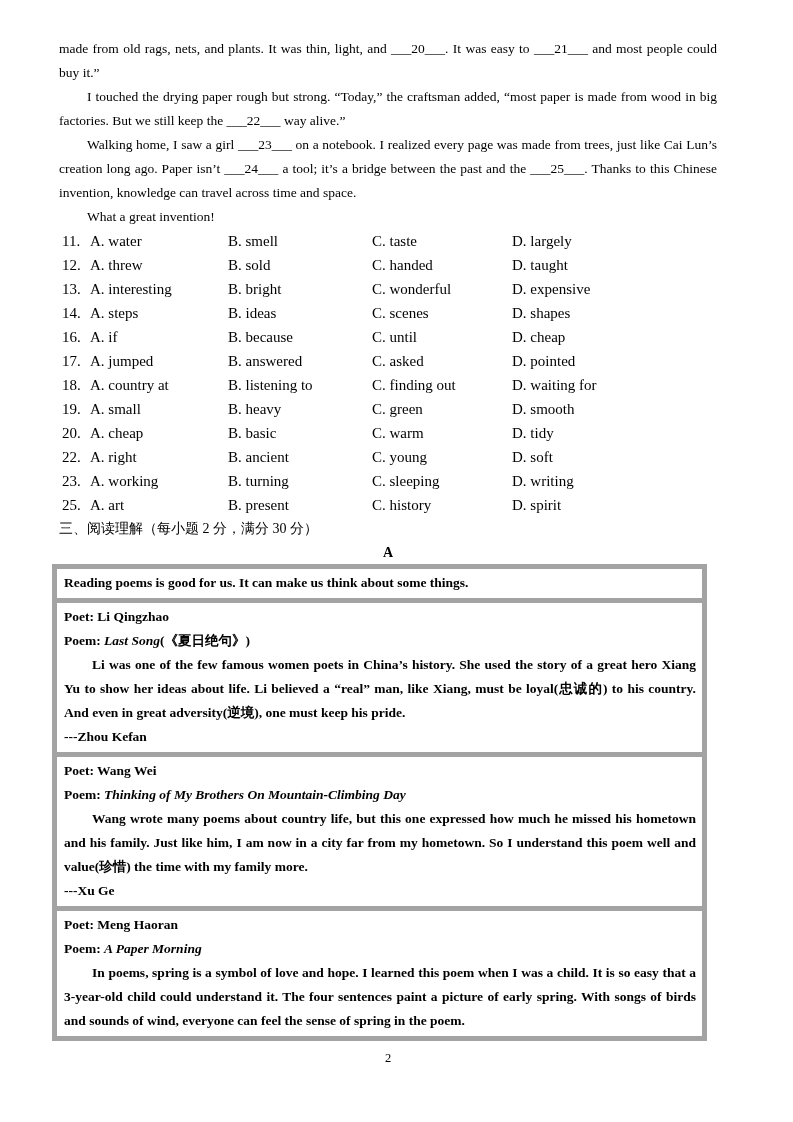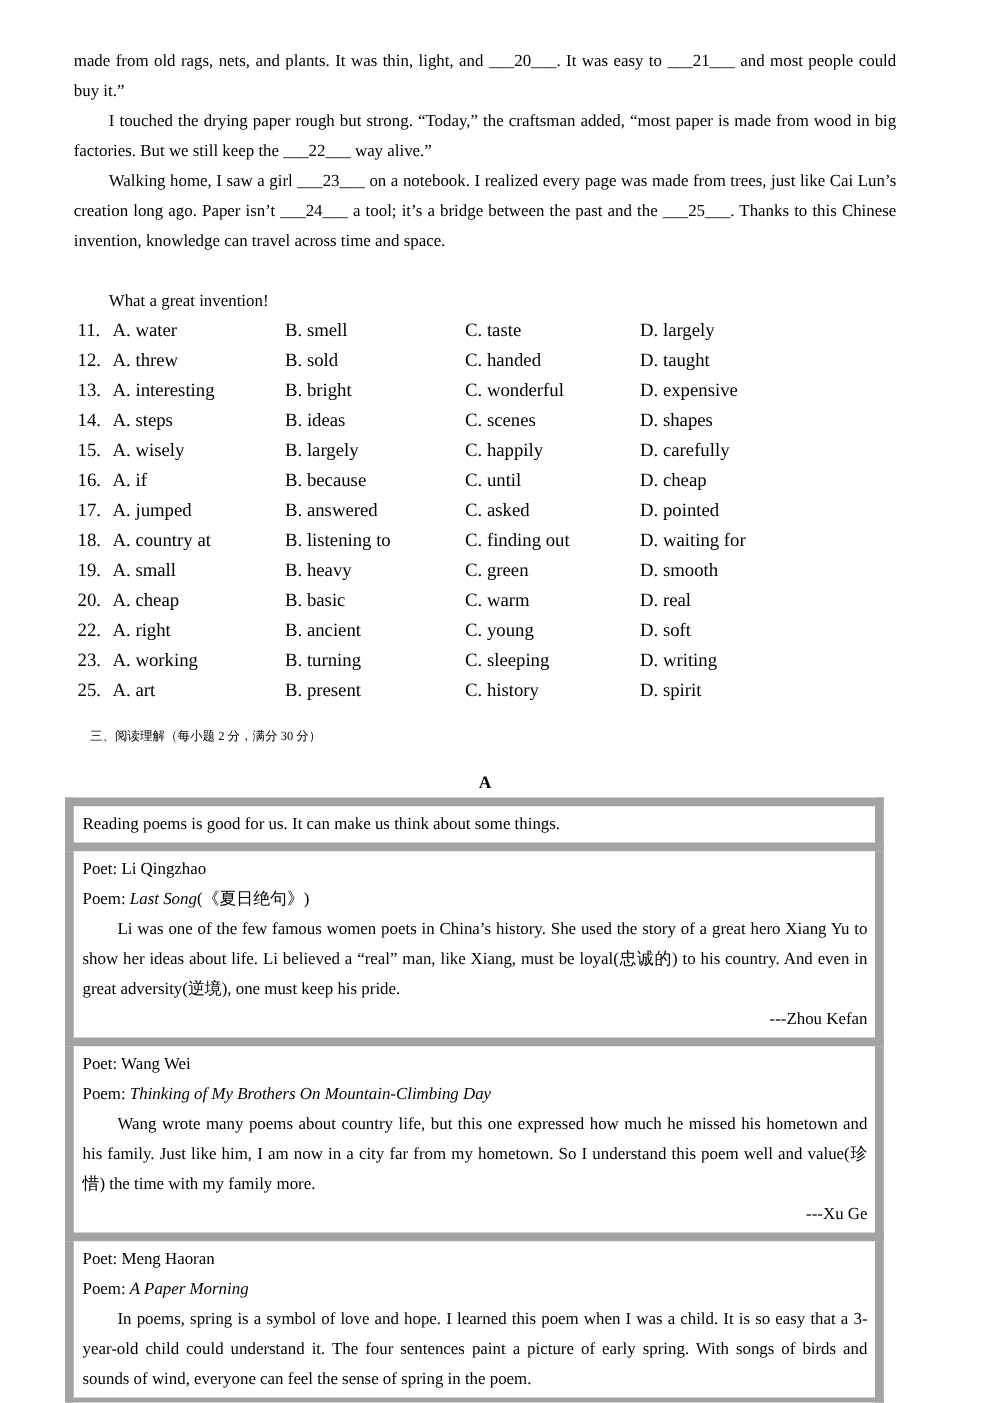--- a/index.html
+++ b/index.html
@@ -16,66 +16,67 @@
     width: 793px;
     padding: 37px 76px 0 59px;
   }
   .para {
     margin: 0;
     font-size: 13.5px;
     line-height: 24px;
     text-align: justify;
   }
   .para.indent { text-indent: 28px; }
-  .para.no-justify { text-align: left; margin-top: 24px; }
+  .para.no-justify { text-align: left; }
 
   .options { margin: 0; }
   .opt-row {
     display: grid;
     grid-template-columns: 28px 138px 144px 140px auto;
     font-size: 15px;
     line-height: 24px;
     padding-left: 3px;
   }
   .opt-cell { white-space: nowrap; overflow: hidden; }
 
   .section-heading {
-    font-size: 10px;
-    line-height: 24px;
-    margin: 13px;
+    font-size: 14px;
+    line-height: 24px;
+    margin: 0;
   }
   .passage-label {
     text-align: center;
     font-weight: bold;
     font-size: 14px;
     line-height: 23px;
     margin: 0;
   }
 
   table.reading-table {
     border-collapse: collapse;
     width: 655px;
     margin-left: -7px;
     table-layout: fixed;
   }
   table.reading-table td {
-    border: 7px solid #a3a3a3;
+    border: 5px solid #a3a3a3;
     padding: 2px 6px 3px 7px;
     font-size: 13.5px;
     line-height: 24px;
     vertical-align: top;
+    font-weight: bold;
   }
   td.intro-cell { padding-top: 3px; padding-bottom: 2px; }
   .cell-line { margin: 0; }
   .cell-para {
     margin: 0;
     text-align: justify;
     text-indent: 28px;
   }
-  .signature { margin: 0; text-align: right; }
+  .signature { margin: 0; }
   .italic { font-style: italic; }
 
   .page-number {
     text-align: center;
     font-size: 12.5px;
     line-height: 16px;
     margin-top: 9px;
   }
 </style>
 </head>
@@ -111,27 +112,20 @@
       <span class="opt-cell">D. expensive</span>
     </div>
     <div class="opt-row">
       <span class="opt-cell">14.</span>
       <span class="opt-cell">A. steps</span>
       <span class="opt-cell">B. ideas</span>
       <span class="opt-cell">C. scenes</span>
       <span class="opt-cell">D. shapes</span>
     </div>
     <div class="opt-row">
-      <span class="opt-cell">15.</span>
-      <span class="opt-cell">A. wisely</span>
-      <span class="opt-cell">B. largely</span>
-      <span class="opt-cell">C. happily</span>
-      <span class="opt-cell">D. carefully</span>
-    </div>
-    <div class="opt-row">
       <span class="opt-cell">16.</span>
       <span class="opt-cell">A. if</span>
       <span class="opt-cell">B. because</span>
       <span class="opt-cell">C. until</span>
       <span class="opt-cell">D. cheap</span>
     </div>
     <div class="opt-row">
       <span class="opt-cell">17.</span>
       <span class="opt-cell">A. jumped</span>
       <span class="opt-cell">B. answered</span>
@@ -150,21 +144,21 @@
       <span class="opt-cell">A. small</span>
       <span class="opt-cell">B. heavy</span>
       <span class="opt-cell">C. green</span>
       <span class="opt-cell">D. smooth</span>
     </div>
     <div class="opt-row">
       <span class="opt-cell">20.</span>
       <span class="opt-cell">A. cheap</span>
       <span class="opt-cell">B. basic</span>
       <span class="opt-cell">C. warm</span>
-      <span class="opt-cell">D. real</span>
+      <span class="opt-cell">D. tidy</span>
     </div>
     <div class="opt-row">
       <span class="opt-cell">22.</span>
       <span class="opt-cell">A. right</span>
       <span class="opt-cell">B. ancient</span>
       <span class="opt-cell">C. young</span>
       <span class="opt-cell">D. soft</span>
     </div>
     <div class="opt-row">
       <span class="opt-cell">23.</span>

